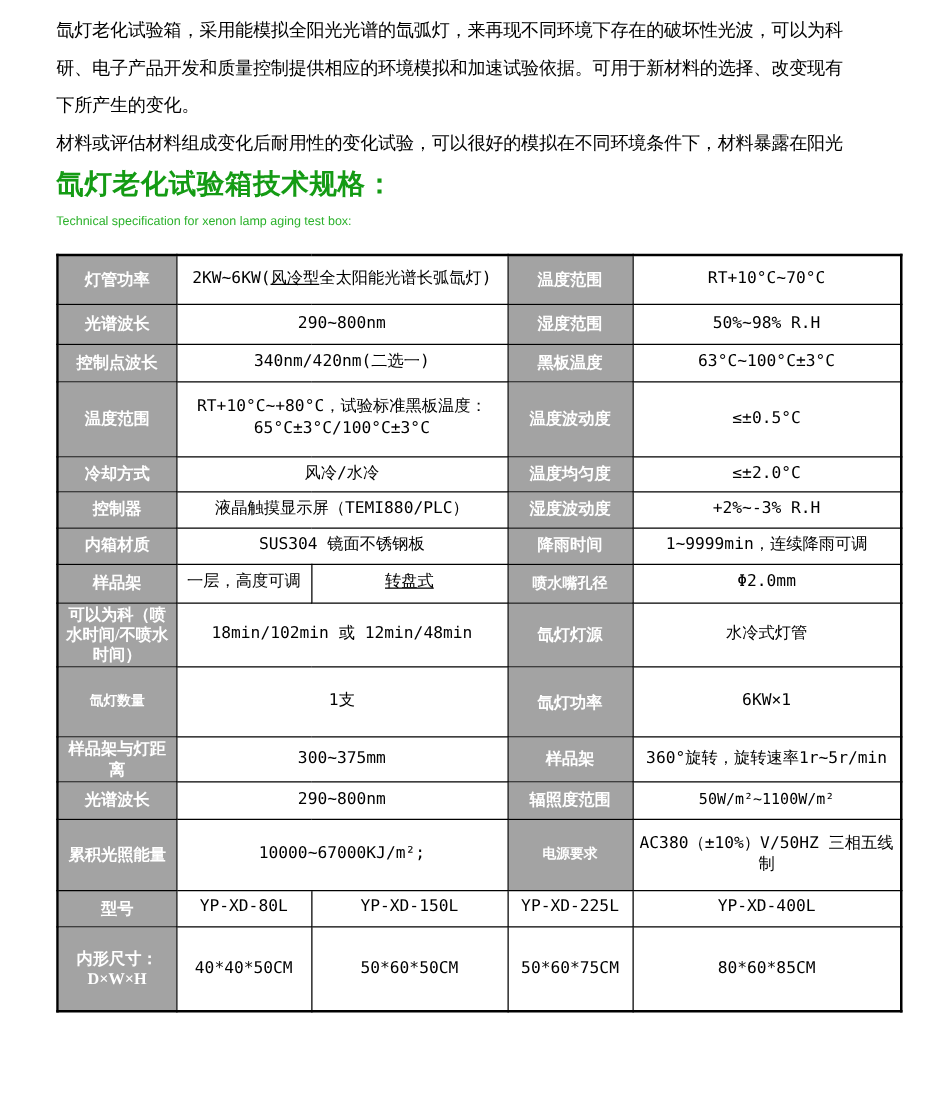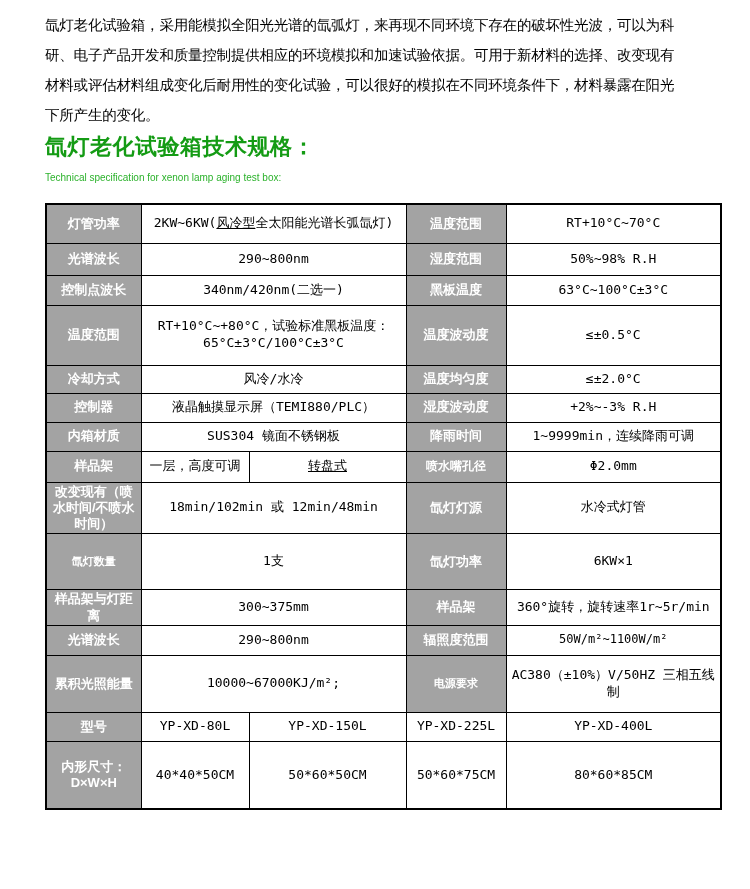--- a/index.html
+++ b/index.html
@@ -43,21 +43,21 @@
     border-collapse:collapse;border:2px solid var(--border);
   }
   table.spec td{
     border:1px solid var(--border);
     text-align:center;vertical-align:middle;
     padding:1px 3px;overflow:hidden;
   }
   td.lbl{
     background:var(--label-bg);color:var(--label-text);
     font-weight:bold;font-size:13px;line-height:1.25;
-    font-family:Liberation Sans, sans-serif;
+    font-family:Liberation Serif, serif;
   }
   td.val{
     background:#fff;color:var(--body-text);
     font-size:13px;line-height:1.3;
     font-family:"DejaVu Sans Mono","Liberation Mono",monospace;
   }
   .u{text-decoration:underline;}
   
   tr:nth-child(1){height:39px}  tr:nth-child(2){height:32px}
   tr:nth-child(3){height:30px}  tr:nth-child(4){height:60px}
@@ -74,22 +74,22 @@
   tr:nth-child(17) td:nth-child(1){font-size:11px;}
   tr:nth-child(8)  td:nth-child(4),
   tr:nth-child(12) td:nth-child(4){font-size:12px;}
 </style>
 </head>
 <body>
 
 <div class="intro">
   <div class="line">氙灯老化试验箱，采用能模拟全阳光光谱的氙弧灯，来再现不同环境下存在的破坏性光波，可以为科</div>
   <div class="line">研、电子产品开发和质量控制提供相应的环境模拟和加速试验依据。可用于新材料的选择、改变现有</div>
+  <div class="line">下所产生的变化。</div>
   <div class="line">材料或评估材料组成变化后耐用性的变化试验，可以很好的模拟在不同环境条件下，材料暴露在阳光</div>
-  <div class="line">下所产生的变化。</div>
 </div>
 
 <div class="h-zh">氙灯老化试验箱技术规格：</div>
 <div class="h-en">Technical specification for xenon lamp aging test box:</div>
 
 <table class="spec">
   <colgroup>
     <col style="width:95px">
       <col style="width:108px">
       <col style="width:157px">
@@ -140,21 +140,21 @@
         <td class="val"><span>1~9999min，连续降雨可调</span></td>
       </tr>
       <tr>
         <td class="lbl"><span>样品架</span></td>
         <td class="val"><span>一层，高度可调</span></td>
         <td class="val"><span class="u">转盘式</span></td>
         <td class="lbl"><span>喷水嘴孔径</span></td>
         <td class="val"><span>Φ2.0mm</span></td>
       </tr>
       <tr>
-        <td class="lbl"><span>改变现有（喷水时间/不喷水时间）</span></td>
+        <td class="lbl"><span>可以为科（喷水时间/不喷水时间）</span></td>
         <td colspan="2" class="val"><span>18min/102min 或 12min/48min</span></td>
         <td class="lbl"><span>氙灯灯源</span></td>
         <td class="val"><span>水冷式灯管</span></td>
       </tr>
       <tr>
         <td class="lbl"><span>氙灯数量</span></td>
         <td colspan="2" class="val"><span>1支</span></td>
         <td class="lbl"><span>氙灯功率</span></td>
         <td class="val"><span>6KW×1</span></td>
       </tr>

